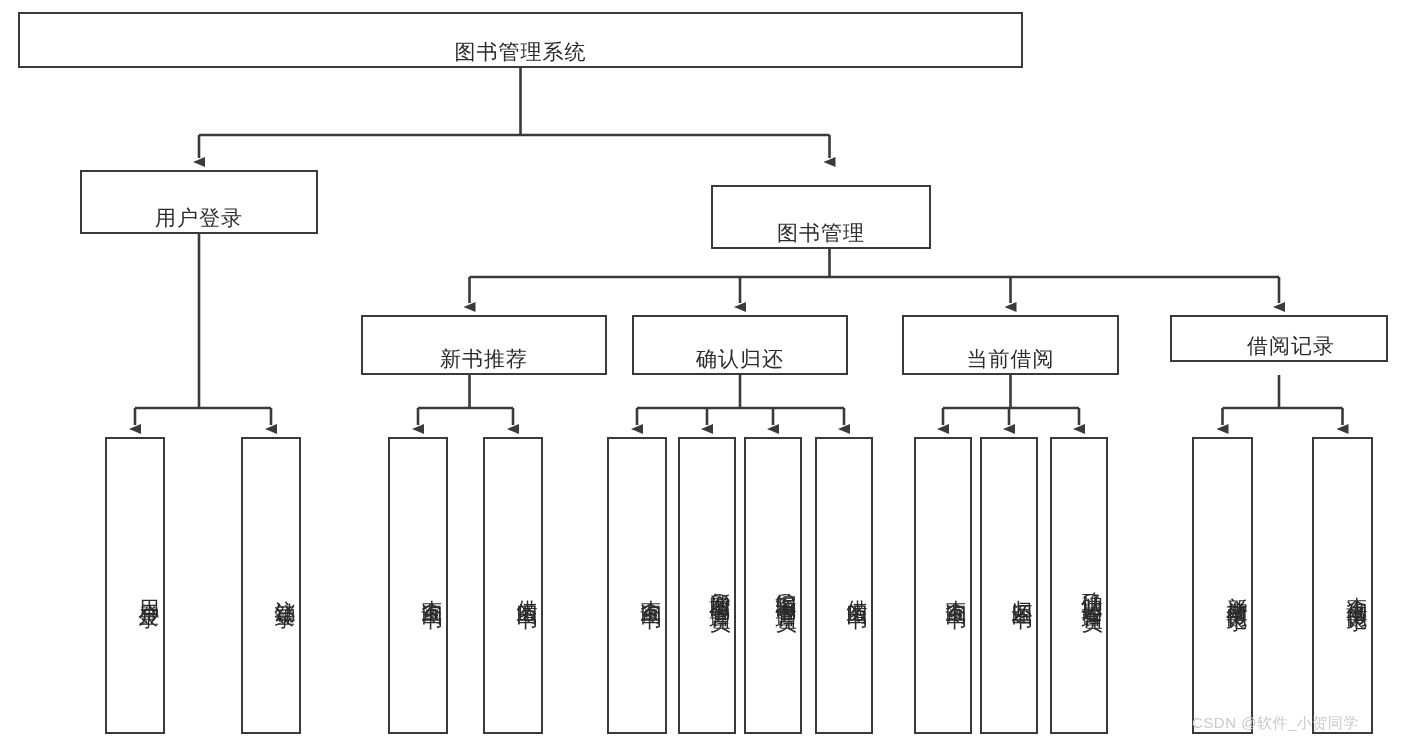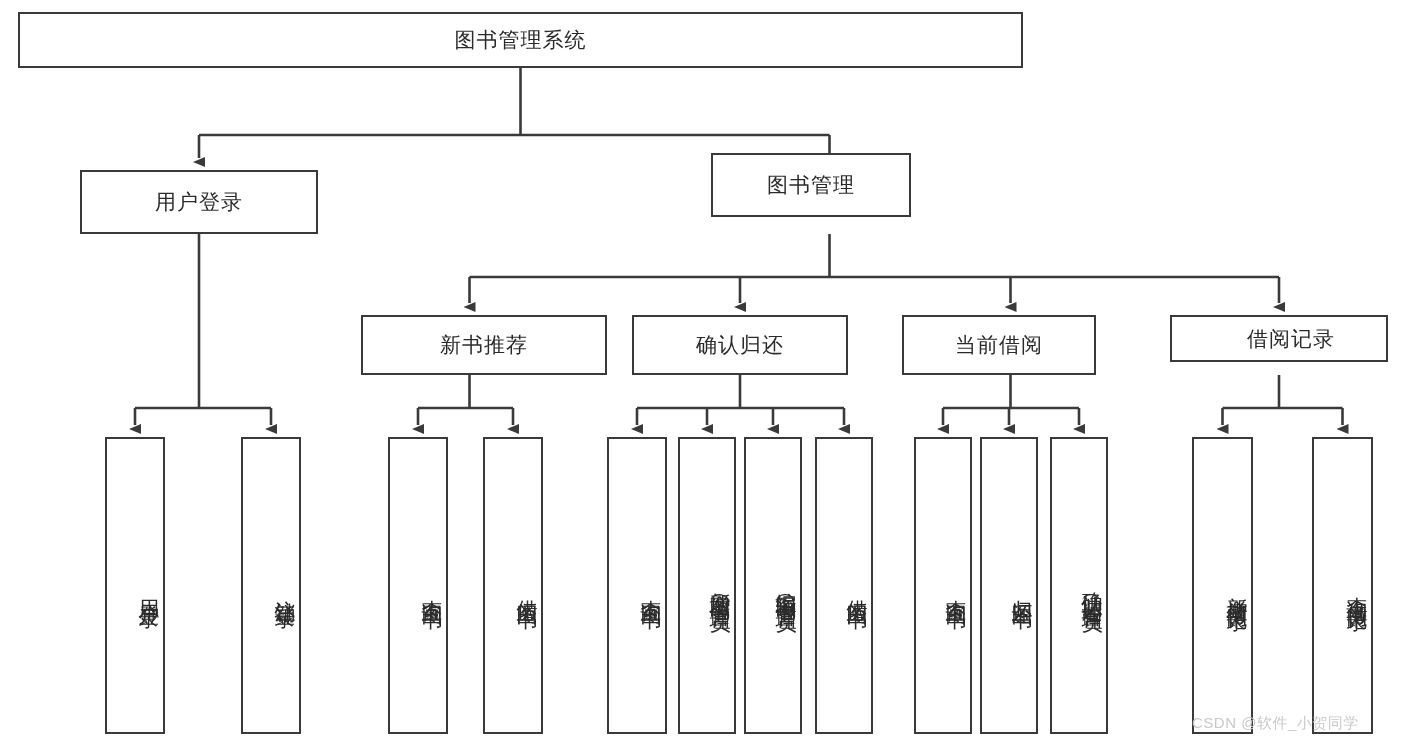--- a/index.html
+++ b/index.html
@@ -10,21 +10,21 @@
   #stage{position:relative;width:1405px;height:747px;background:#ffffff;}
   svg#wires{position:absolute;left:0;top:0;width:1405px;height:747px;}
   .node{
     position:absolute;
     box-sizing:border-box;
     background:#ffffff;
     border:2px solid #3a3a3a;
     display:flex;align-items:center;justify-content:center;
     color:#2b2b2b;
   }
-  .node.h{ font-size:21px; letter-spacing:1px; }
+  .node.h{ font-size:21px; letter-spacing:1px;align-items:flex-end; }
   .node.v{
     writing-mode:vertical-rl;
     text-orientation:upright;
     font-size:21px;
     letter-spacing:3px;
     padding-top:6px;
     align-items:flex-start;
     justify-content:center;
   }
   .node .lbl{ display:block; white-space:nowrap; }
@@ -85,30 +85,30 @@
       </g>
   </svg>
 
   <div id="nodes">
       <div class="node h" style="left: 18px; top: 12px; width: 1005px; height: 56px; border-color: rgb(58, 58, 58); background: rgb(255, 255, 255); color: rgb(43, 43, 43);">
         <span class="lbl">图书管理系统</span>
       </div>
       <div class="node h" style="left: 80px; top: 170px; width: 238px; height: 64px; border-color: rgb(58, 58, 58); background: rgb(255, 255, 255); color: rgb(43, 43, 43);">
         <span class="lbl">用户登录</span>
       </div>
-      <div class="node h" style="left: 711px; top: 153px; width: 200px; height: 64px; border-color: rgb(58, 58, 58); background: rgb(255, 255, 255); color: rgb(43, 43, 43);">
+      <div class="node h" style="left: 711px; top: 185px; width: 220px; height: 64px; border-color: rgb(58, 58, 58); background: rgb(255, 255, 255); color: rgb(43, 43, 43);">
         <span class="lbl">图书管理</span>
       </div>
       <div class="node h" style="left: 361px; top: 315px; width: 246px; height: 60px; border-color: rgb(58, 58, 58); background: rgb(255, 255, 255); color: rgb(43, 43, 43);">
         <span class="lbl">新书推荐</span>
       </div>
       <div class="node h" style="left: 632px; top: 315px; width: 216px; height: 60px; border-color: rgb(58, 58, 58); background: rgb(255, 255, 255); color: rgb(43, 43, 43);">
         <span class="lbl">确认归还</span>
       </div>
-      <div class="node h" style="left: 902px; top: 315px; width: 194px; height: 60px; border-color: rgb(58, 58, 58); background: rgb(255, 255, 255); color: rgb(43, 43, 43);">
+      <div class="node h" style="left: 902px; top: 315px; width: 217px; height: 60px; border-color: rgb(58, 58, 58); background: rgb(255, 255, 255); color: rgb(43, 43, 43);">
         <span class="lbl">当前借阅</span>
       </div>
       <div class="node h" style="left: 1170px; top: 315px; width: 218px; height: 47px; border-color: rgb(58, 58, 58); background: rgb(255, 255, 255); color: rgb(43, 43, 43); padding-left: 24px;">
         <span class="lbl">借阅记录</span>
       </div>
       <div class="node v" style="left: 105px; top: 437px; width: 60px; height: 297px; border-color: rgb(58, 58, 58); background: rgb(255, 255, 255); color: rgb(43, 43, 43);">
         <span class="lbl">用户登录</span>
       </div>
       <div class="node v" style="left: 241px; top: 437px; width: 60px; height: 297px; border-color: rgb(58, 58, 58); background: rgb(255, 255, 255); color: rgb(43, 43, 43);">
         <span class="lbl">注销登录</span>

